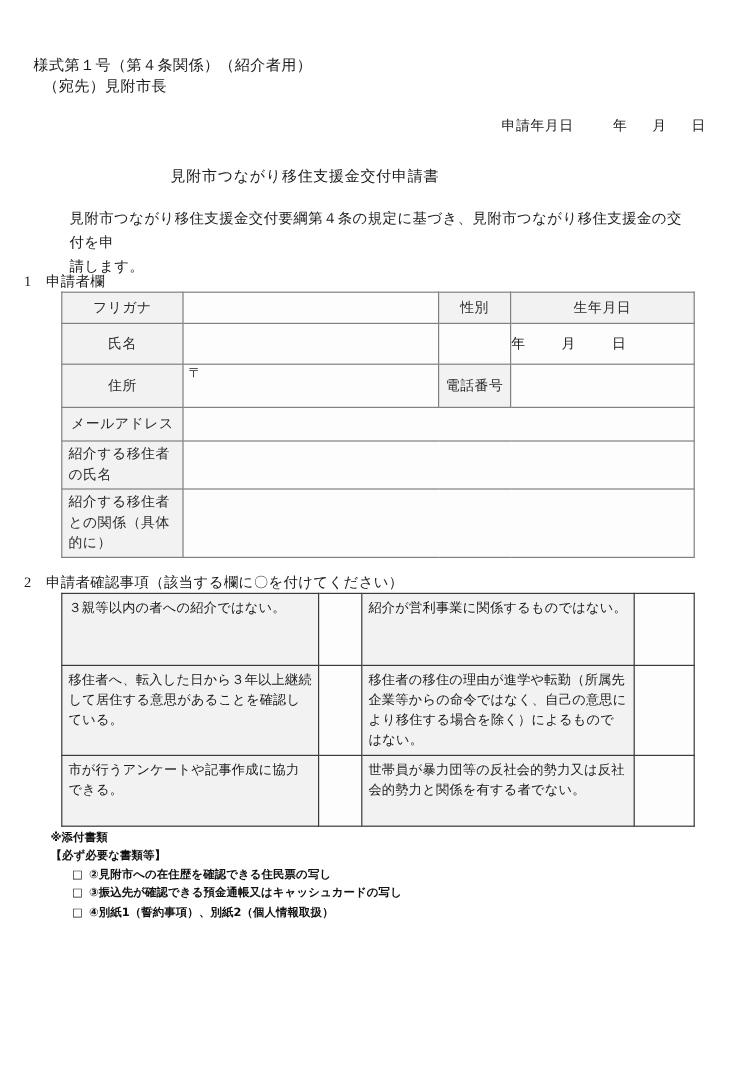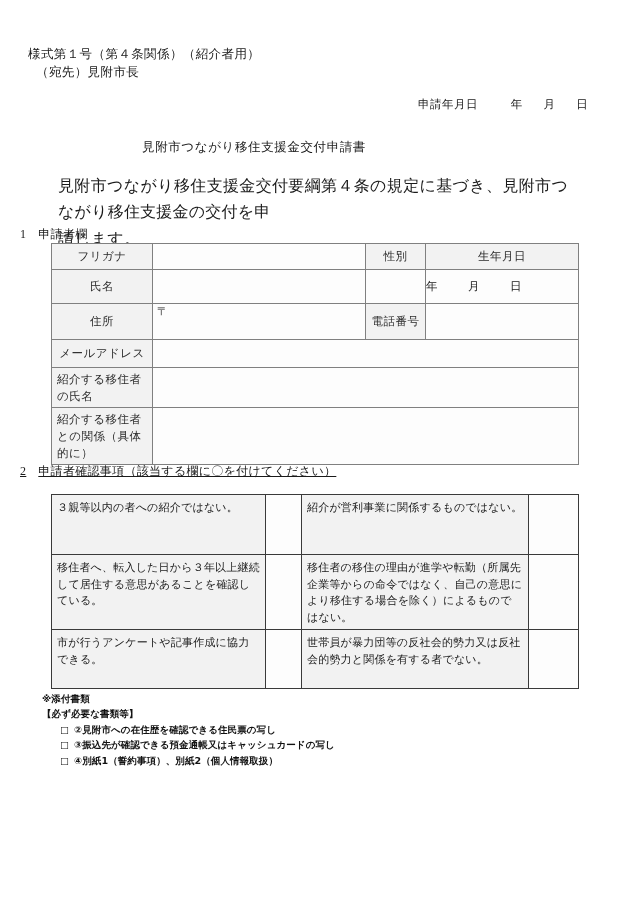--- a/index.html
+++ b/index.html
@@ -56,37 +56,37 @@
     top: 139px;
     text-align: center;
     font-size: 12.5px;
     letter-spacing: .6px;
   }
   .lead {
     position: absolute;
     left: 58px;
     top: 173px;
     width: 510px;
-    font-size: 16px;
+    font-size: 12px;
     line-height: 1.65;
     letter-spacing: .2px;
     text-align: justify;
   }
   .lead .l2 { display:block; }
 
   
   .sec-head {
     position: absolute;
     font-size: 12px;
     letter-spacing: .3px;
     white-space: nowrap;
   }
   .sec-head .num { margin-right: 12px; }
   #sec1-head { left: 20px; top: 226px; }
-  #sec2-head { left: 20px; top: 463px; text-decoration: underline; }
+  #sec2-head { left: 20px; top: 477px; }
 
   
   table.form-tbl {
     position: absolute;
     border-collapse: collapse;
     table-layout: fixed;
     background: #fdfdfd;
   }
   table.form-tbl td {
     border: 1px solid #808080;

